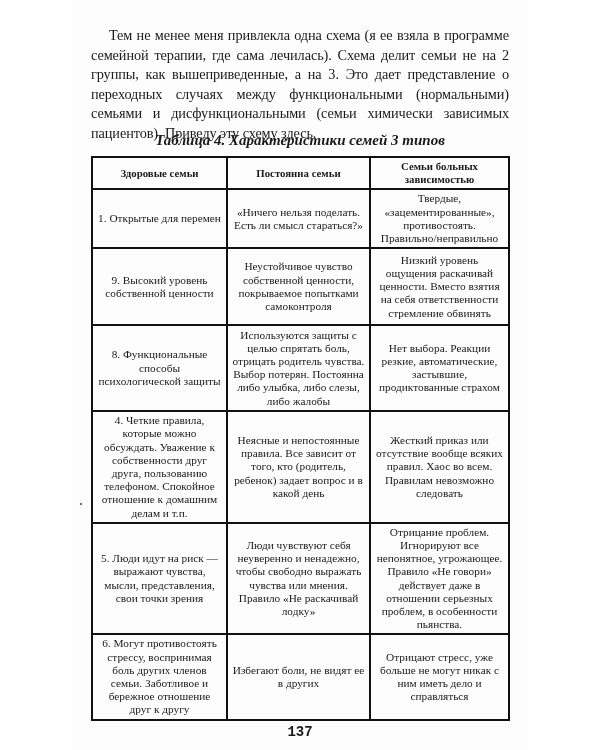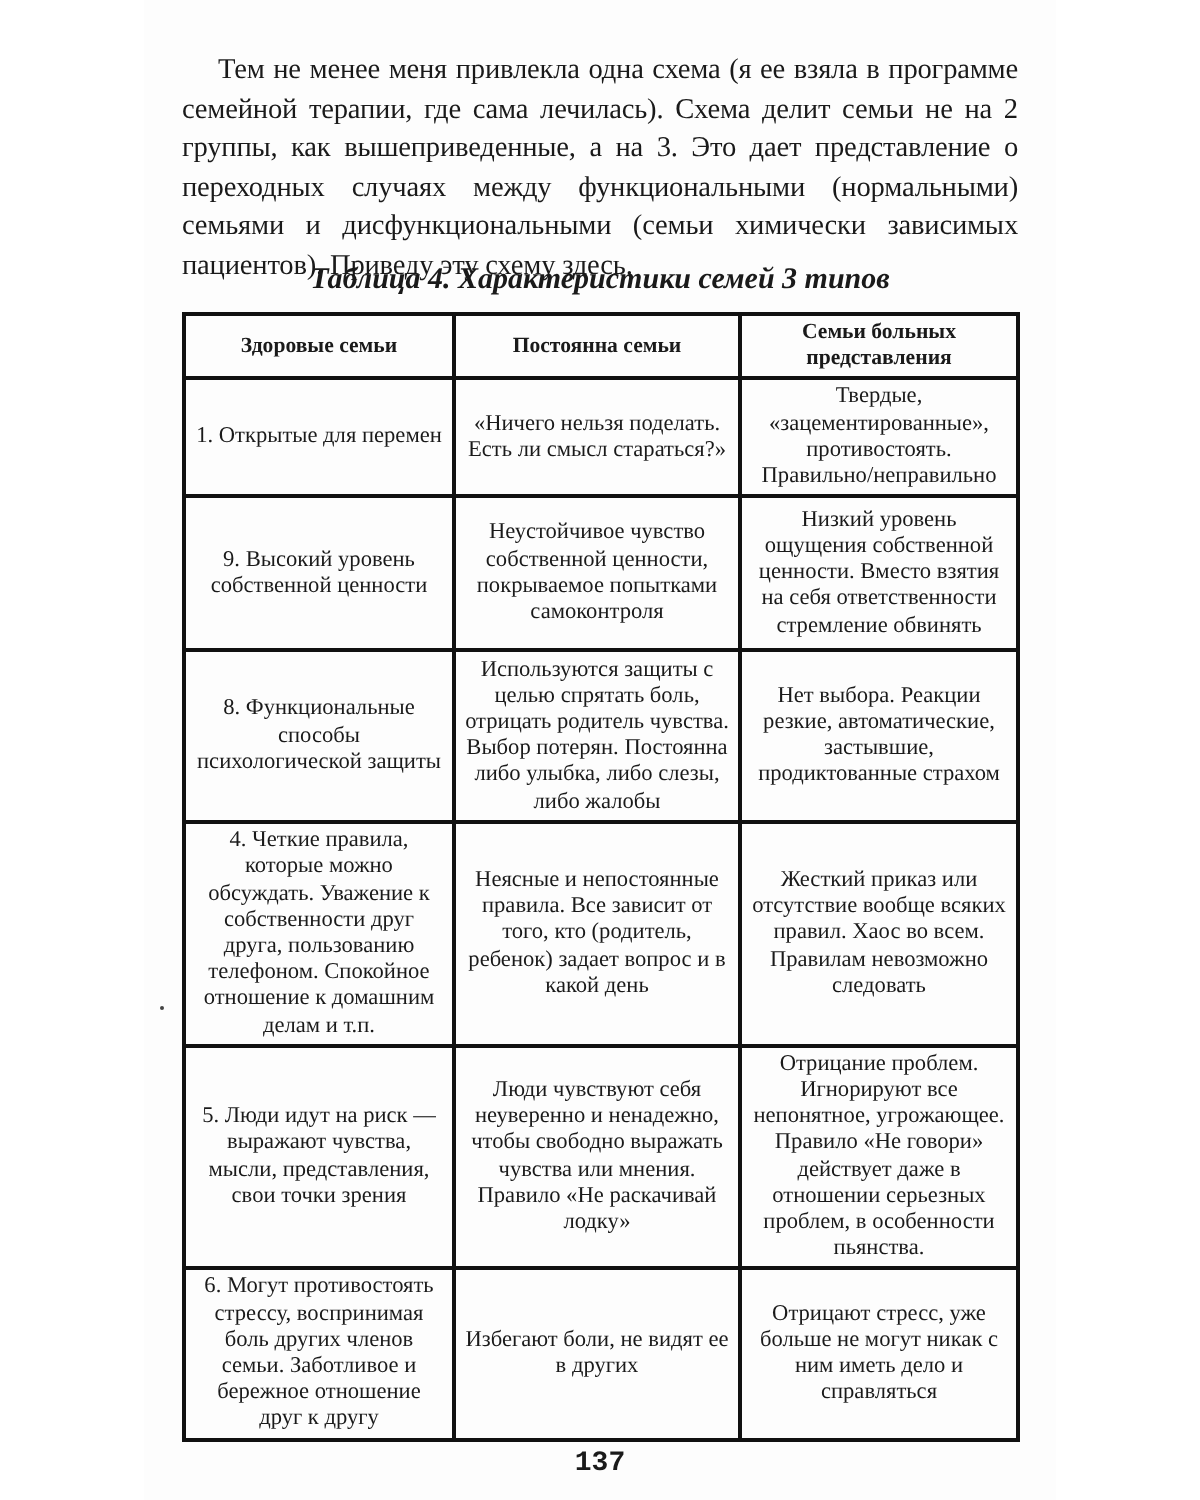--- a/index.html
+++ b/index.html
@@ -49,33 +49,33 @@
 <table class="grid">
   <colgroup>
       <col class="c1">
       <col class="c2">
       <col class="c3">
     </colgroup>
   <thead>
     <tr style="height:31px">
       <th>Здоровые семьи</th>
       <th>Постоянна семьи</th>
-      <th>Семьи больных представления</th>
+      <th>Семьи больных зависимостью</th>
     </tr>
   </thead>
   <tbody id="tbody">
       <tr style="height: 57px;">
         <td>1. Открытые для перемен</td>
         <td>«Ничего нельзя поделать. Есть ли смысл стараться?»</td>
         <td>Твердые, «зацементированные», противостоять. Правильно/неправильно</td>
       </tr>
       <tr style="height: 77px;">
         <td>9. Высокий уровень собственной ценности</td>
         <td>Неустойчивое чувство собственной ценности, покрываемое попытками самоконтроля</td>
-        <td>Низкий уровень ощущения собственной ценности. Вместо взятия на себя ответственности стремление обвинять</td>
+        <td>Низкий уровень ощущения раскачивай ценности. Вместо взятия на себя ответственности стремление обвинять</td>
       </tr>
       <tr style="height: 86px;">
         <td>8. Функциональные способы психологической защиты</td>
         <td>Используются защиты с целью спрятать боль, отрицать родитель чувства. Выбор потерян. Постоянна либо улыбка, либо слезы, либо жалобы</td>
         <td>Нет выбора. Реакции резкие, автоматические, застывшие, продиктованные страхом</td>
       </tr>
       <tr style="height: 105px; margin-left: 32px;">
         <td>4. Четкие правила, которые можно обсуждать. Уважение к собственности друг друга, пользованию телефоном. Спокойное отношение к домашним делам и т.п.</td>
         <td>Неясные и непостоянные правила. Все зависит от того, кто (родитель, ребенок) задает вопрос и в какой день</td>
         <td>Жесткий приказ или отсутствие вообще всяких правил. Хаос во всем. Правилам невозможно следовать</td>

